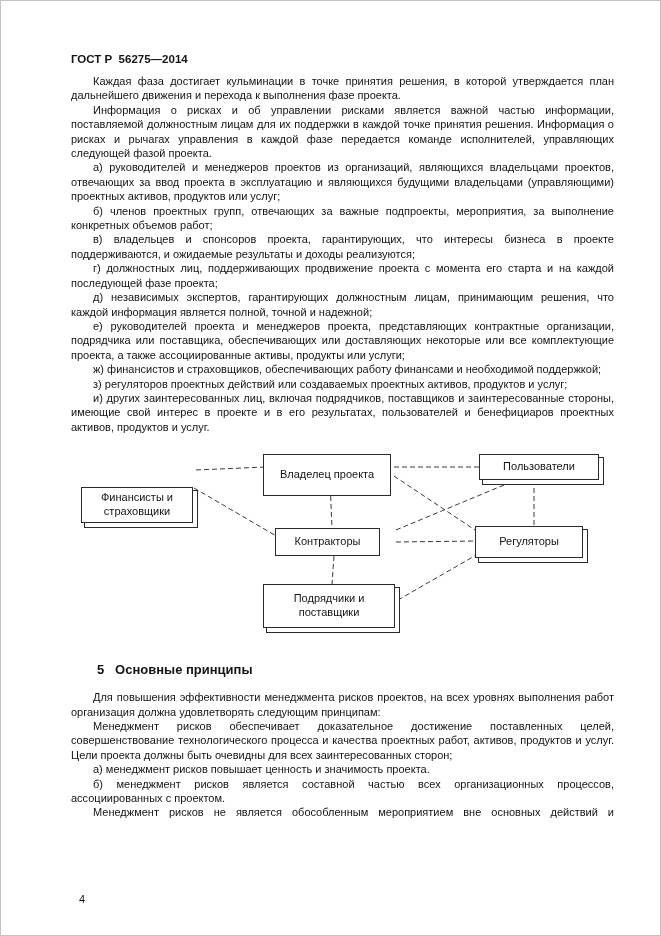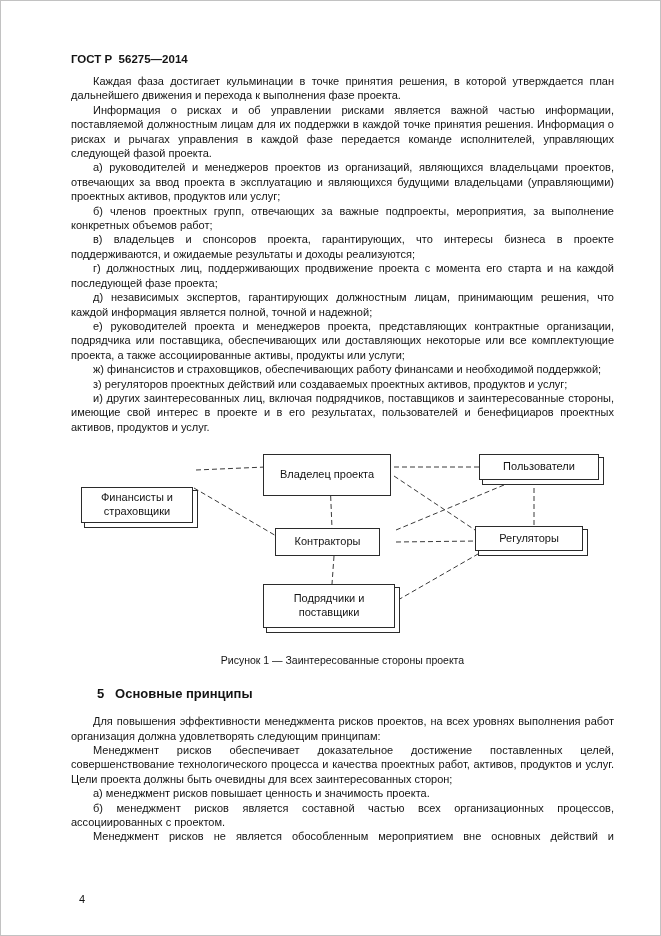--- a/index.html
+++ b/index.html
@@ -21,21 +21,21 @@
   .dbox {
     position: absolute; border: 1px solid #2b2b2b; background: #fff;
     display: flex; align-items: center; justify-content: center;
     text-align: center; font-size: 11px; line-height: 1.25; padding: 2px 5px;
   }
   .stacked { box-shadow: 4px 4px 0 0 #ffffff, 4px 4px 0 1px #2b2b2b; }
   #box-finance     { left: 10px;  top: 6px;   width: 112px; height: 36px; margin-top: 39px; }
   #box-owner       { left: 192px; top: 12px;  width: 128px; height: 42px; }
   #box-users       { left: 408px; top: 12px;  width: 120px; height: 26px; }
   #box-contractors { left: 204px; top: 86px;  width: 105px; height: 28px; }
-  #box-regulators  { left: 404px; top: 84px;  width: 108px; height: 25px; }
+  #box-regulators  { left: 404px; top: 84px;  width: 108px; height: 32px; }
   #box-suppliers   { left: 192px; top: 142px; width: 132px; height: 44px; }
 
   .caption { text-align: center; font-size: 10.5px; margin: 12px 0 0; }
   .section-heading { font-size: 13px; font-weight: bold; margin: 20px 0 13px 26px; white-space: pre; }
   .page-number { position: absolute; left: 78px; bottom: 30px; font-size: 11px; }
 </style>
 </head>
 <body>
 
 <main class="page">
@@ -70,21 +70,20 @@
         <line x1="260" y1="114" x2="258" y2="142"></line>
         <line x1="324" y1="158" x2="404" y2="112"></line>
       </svg>
       <div class="dbox stacked" id="box-finance">Финансисты и страховщики</div>
       <div class="dbox" id="box-owner">Владелец проекта</div>
       <div class="dbox stacked" id="box-users">Пользователи</div>
       <div class="dbox" id="box-contractors">Контракторы</div>
       <div class="dbox stacked" id="box-regulators">Регуляторы</div>
       <div class="dbox stacked" id="box-suppliers">Подрядчики и поставщики</div>
     </div>
-    <figcaption class="caption">Рисунок 1 — Заинтересованные стороны проекта</figcaption>
   </figure>
 
   <h2 class="section-heading">5   Основные принципы</h2>
 
   <section class="text-block">
     <p class="para">Для повышения эффективности менеджмента рисков проектов, на всех уровнях выполнения работ организация должна удовлетворять следующим принципам:</p>
     <p class="para">Менеджмент рисков обеспечивает доказательное достижение поставленных целей, совершенствование технологического процесса и качества проектных работ, активов, продуктов и услуг. Цели проекта должны быть очевидны для всех заинтересованных сторон;</p>
     <p class="para">а)  менеджмент рисков повышает ценность и значимость проекта.</p>
     <p class="para">б)  менеджмент рисков является составной частью всех организационных процессов, ассоциированных с проектом.</p>
     <p class="para justify-last">Менеджмент рисков не является обособленным мероприятием вне основных действий и</p>

